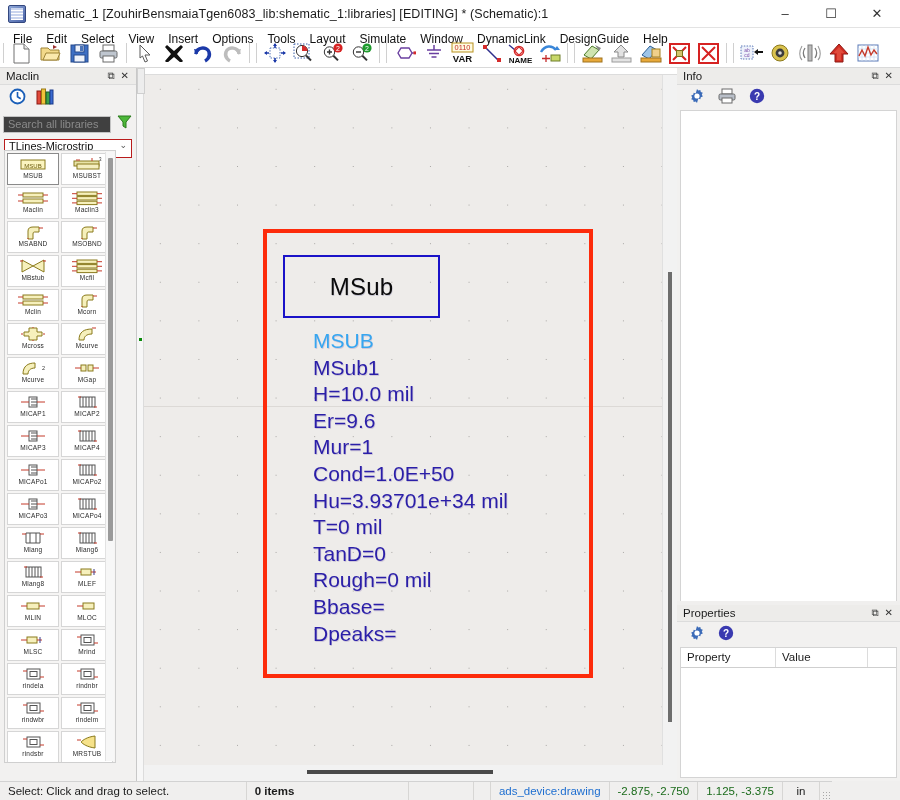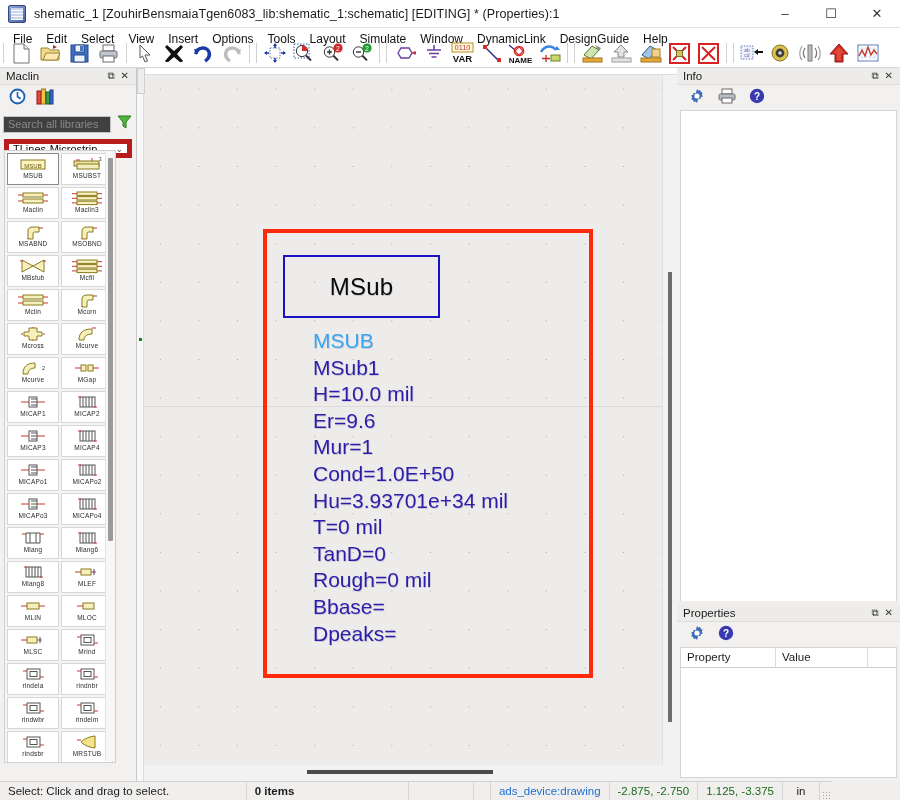--- a/index.html
+++ b/index.html
@@ -63,22 +63,22 @@
   .pt-btn{ font-size:10px; color:#333; line-height:1; cursor:pointer;}
   .parts-tools{ height:26px; display:flex; align-items:center; gap:10px; padding-left:9px;
     background:#f2f1f0; }
   .search-row{ height:26px; display:flex; align-items:center; padding:0 4px 0 3px; gap:6px;}
   .search-box{
     flex:1; height:17px; background:#404040; border:1px solid #c3c3c3;
     font-size:11px; color:#8a8a8a; padding:0 4px; line-height:15px;
     font-family:"Liberation Sans", sans-serif;
   }
   .lib-select{
-    margin:2px 4px 3px 4px; height:19px; background:#fff; border:5px solid #b91c1c;
-    display:flex; align-items:center; padding:0 4px; font-size:11px; color:#111;
+    margin:2px 4px 3px 4px; height:19px; background:#fff; border:1px solid #b91c1c;
+    display:flex; align-items:flex-start; padding:0 4px; font-size:11px; color:#111;
   }
   .lib-select .chev{ margin-left:auto; font-size:9px; color:#555; }
   .parts-grid-wrap{
     position:absolute; left:4px; top:82px; width:112px; bottom:18px;
     background:#f6f5f4; border:1px solid #cfcfcf; overflow:hidden;
   }
   .parts-grid{ display:grid; grid-template-columns:1fr 1fr; gap:0px; padding:1px;}
   .part-cell{
     height:32px; background:#fff; border:1px solid #d6d6d6; margin:1px;
     display:flex; flex-direction:column; align-items:center; justify-content:flex-start;
@@ -186,21 +186,21 @@
     background:
       radial-gradient(circle 0.8px,#a7a7a7 99%,transparent) 0 0/3px 3px;}
 </style>
 </head>
 <body>
 
 <div id="app">
 
   <div class="titlebar">
     <div class="tb-icon"></div>
-    <div class="tb-title">shematic_1 [ZouhirBensmaiaTgen6083_lib:shematic_1:schematic] [EDITING] * (Properties):1</div>
+    <div class="tb-title">shematic_1 [ZouhirBensmaiaTgen6083_lib:shematic_1:libraries] [EDITING] * (Schematic):1</div>
     <div class="tb-buttons">
       <div class="tb-btn">–</div>
       <div class="tb-btn">☐</div>
       <div class="tb-btn close">✕</div>
     </div>
   </div>
 
   <div class="menubar">
     <div class="menu-item">File</div>
     <div class="menu-item">Edit</div>

